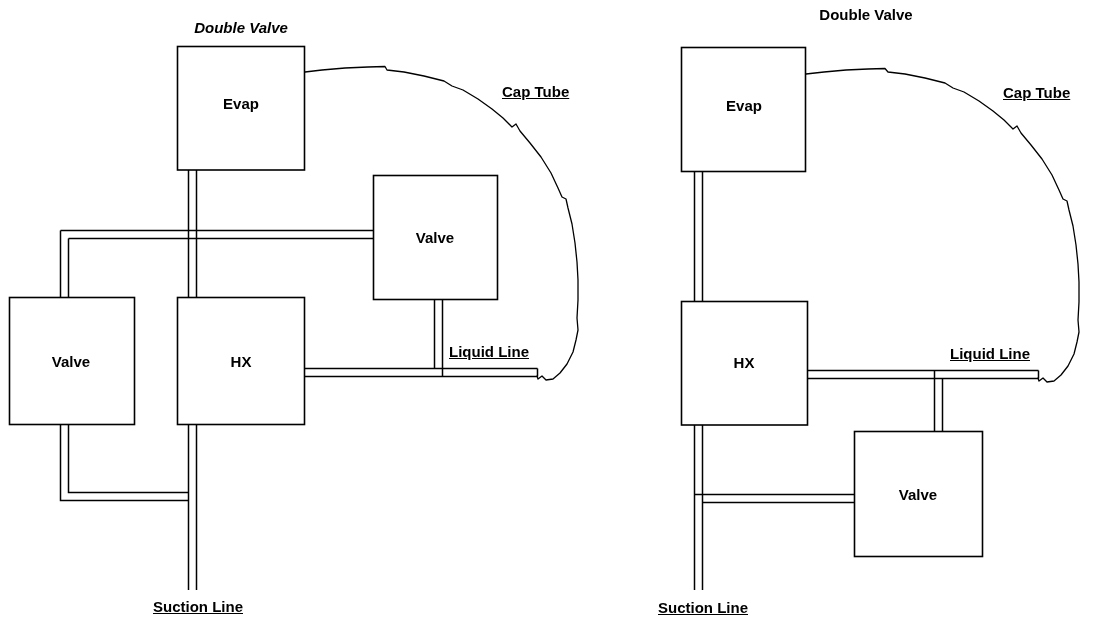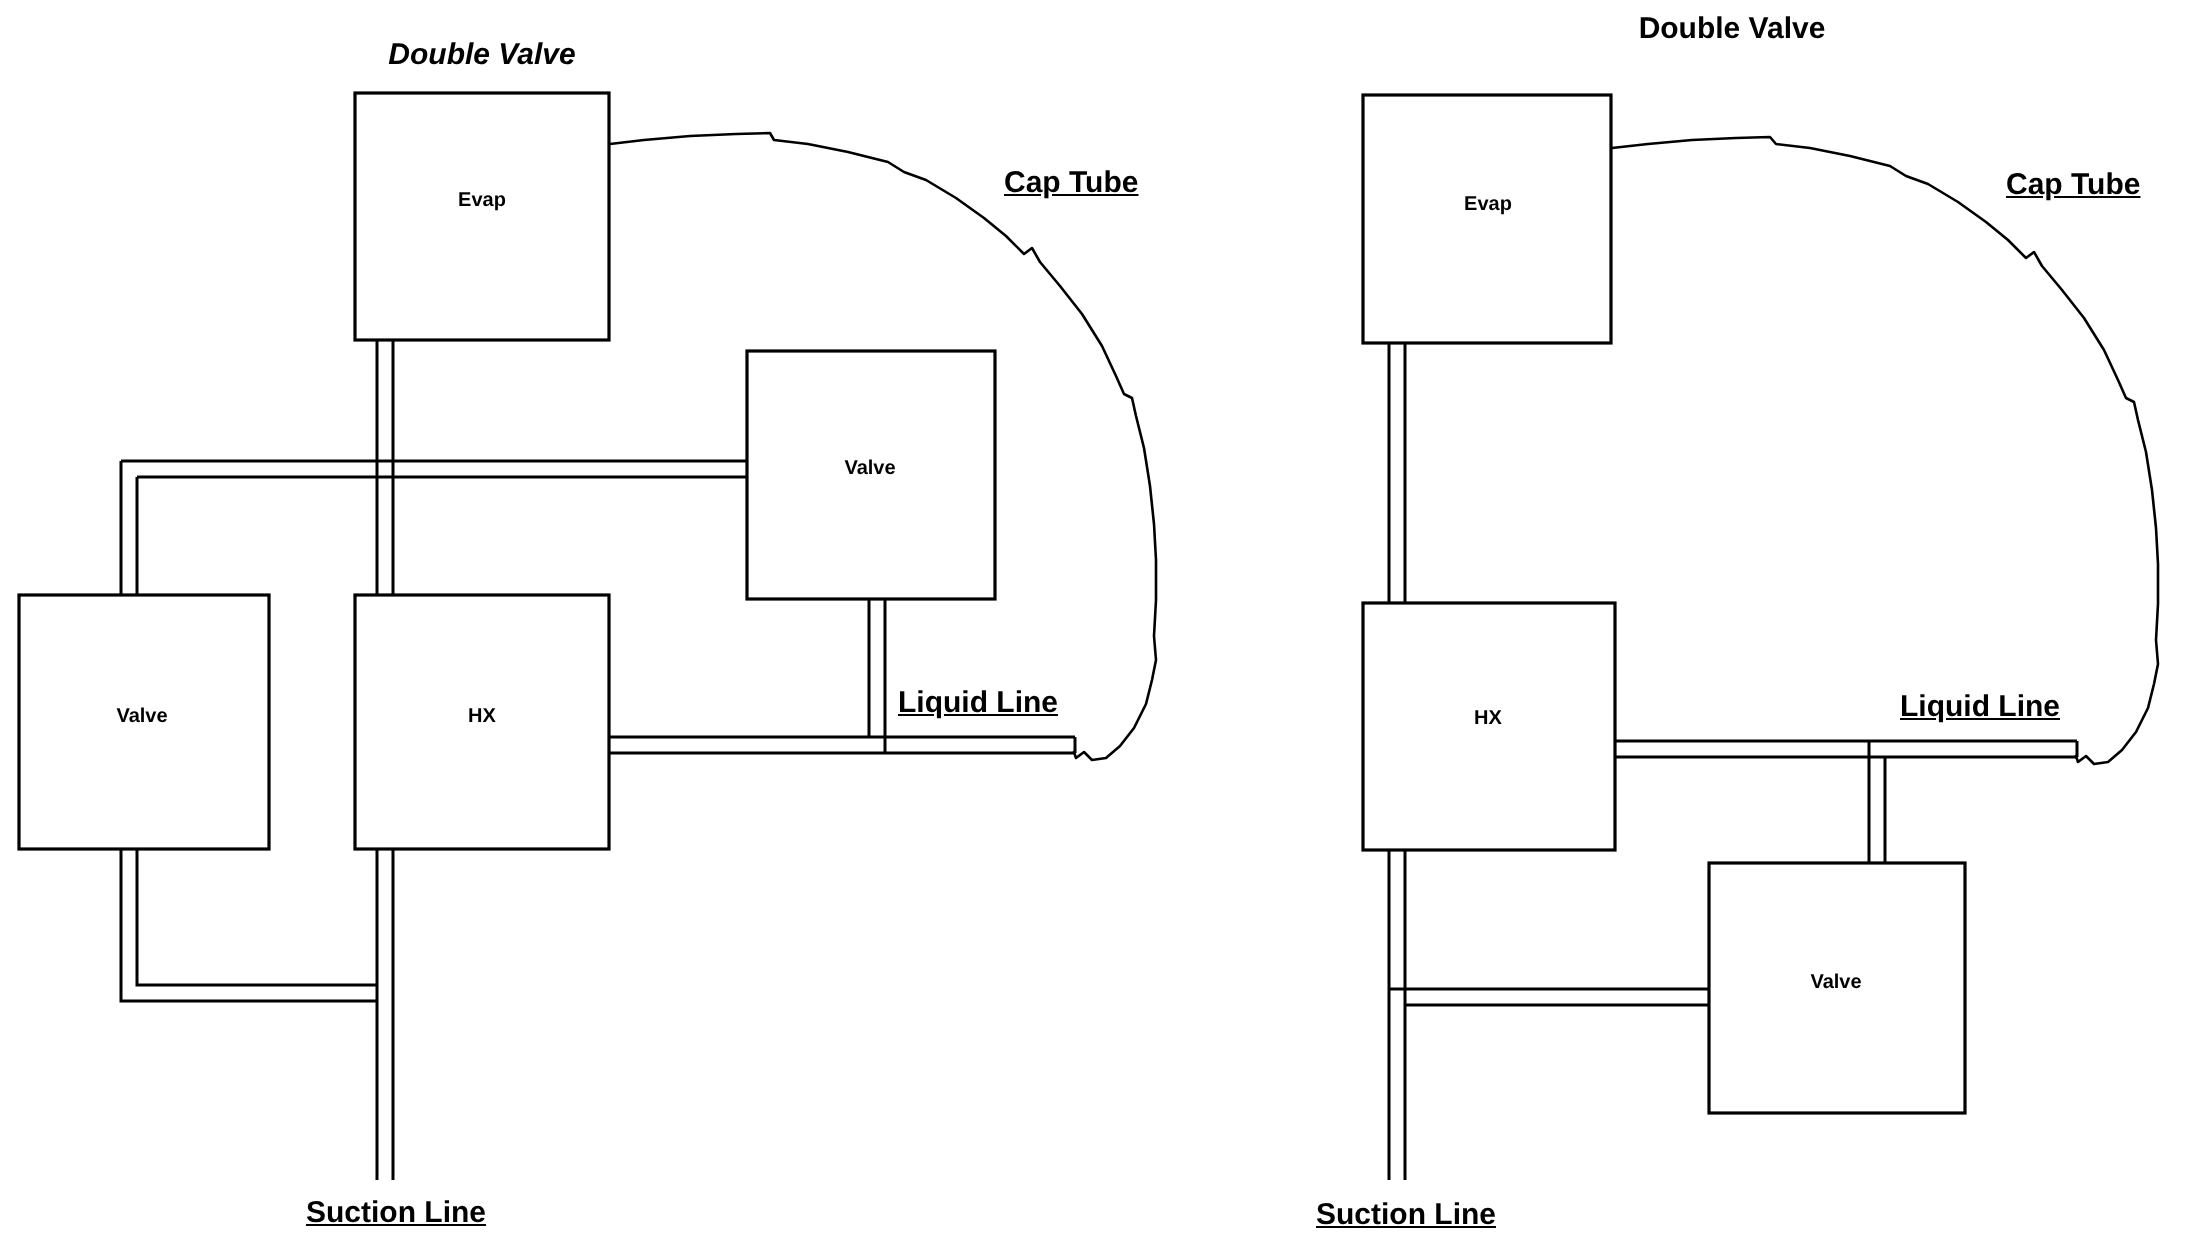--- a/index.html
+++ b/index.html
@@ -46,21 +46,21 @@
     font-family: "Liberation Sans", sans-serif;
     font-weight: bold;
     color: #000000;
     white-space: nowrap;
     line-height: 1;
   }
   .lbl-title {
     font-size: 15px;
   }
   .lbl-box {
-    font-size: 10px;
+    font-size: 15px;
   }
   .lbl-pipe {
     font-size: 15px;
     text-decoration: underline;
   }
   .center-x {
     transform: translateX(-50%);
   }
 </style>
 </head>

